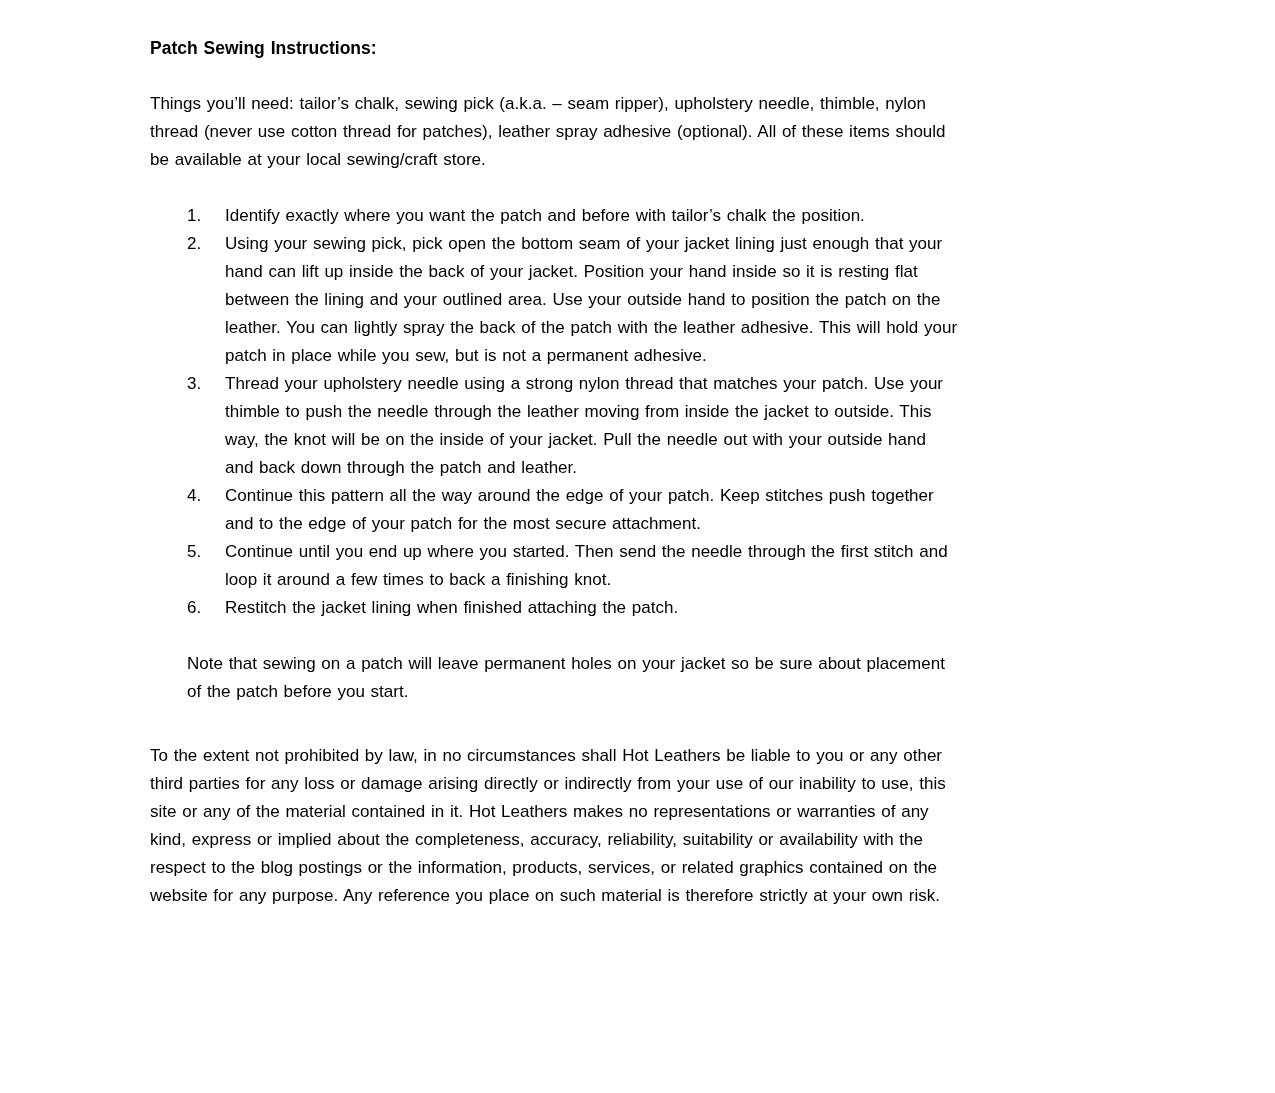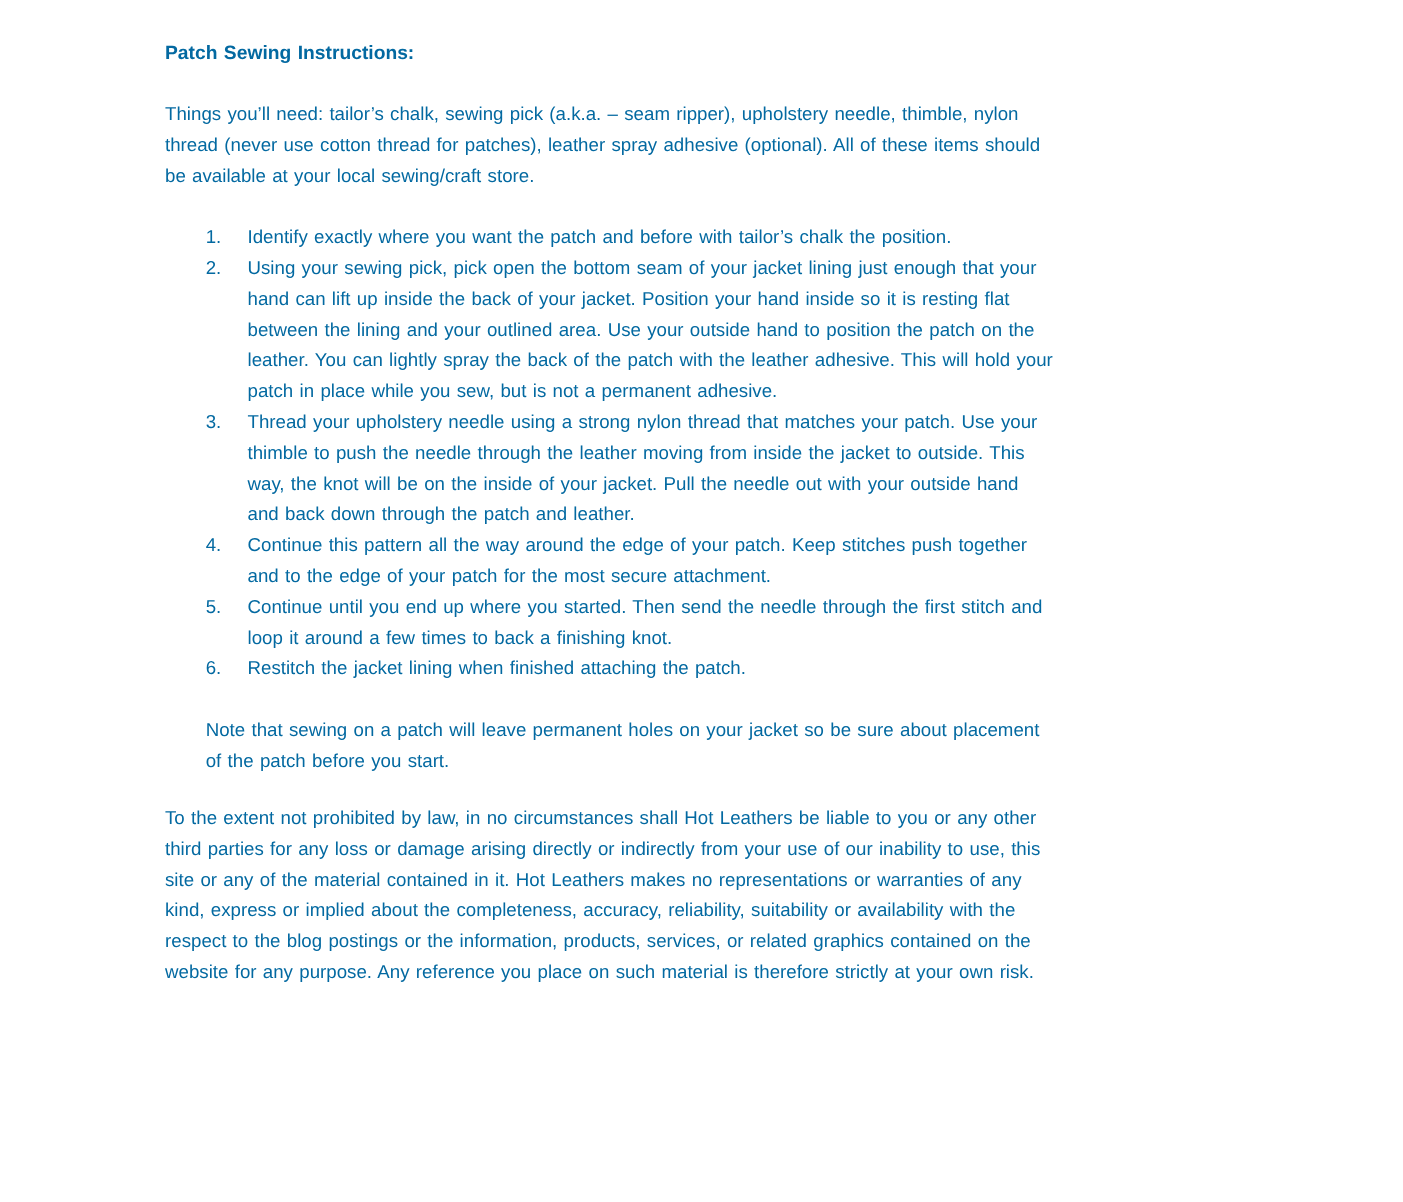--- a/index.html
+++ b/index.html
@@ -10,21 +10,21 @@
   .page {
     position: relative;
     width: 1275px;
     height: 1093px;
     background: #ffffff;
     box-sizing: border-box;
     padding: 34px 150px 0 150px;
     font-family: "Liberation Sans", sans-serif;
     font-size: 17px;
     line-height: 28px;
-    color: #0369a1;
+    color: #000000;
     word-spacing: 1px;
     overflow: hidden;
   }
   .title {
     font-size: 17.5px;
     font-weight: bold;
     margin: 0 0 28px 0;
     line-height: 28px;
   }
   .para {
@@ -48,21 +48,21 @@
     flex: 1 1 auto;
     white-space: pre-line;
   }
   .indent {
     margin-left: 37px;
   }
   .no-bottom-gap {
     margin-bottom: 0;
   }
   .disclaimer {
-    margin-top: 24px;
+    margin-top: 36px;
     margin-bottom: 0;
   }
 </style>
 </head>
 <body>
 
 <div class="page">
 
   <h1 class="title">Patch Sewing Instructions:</h1>
 

